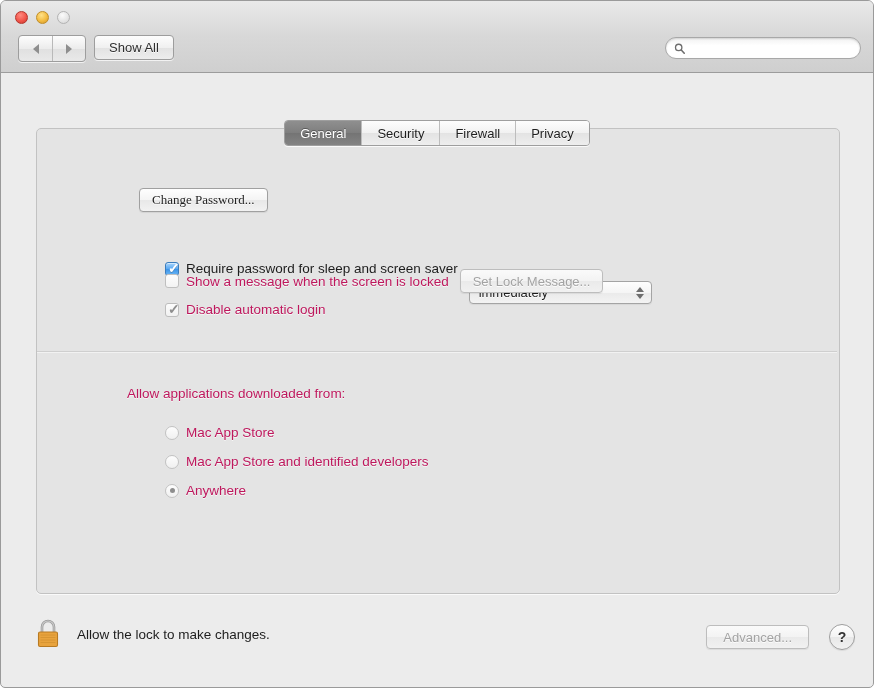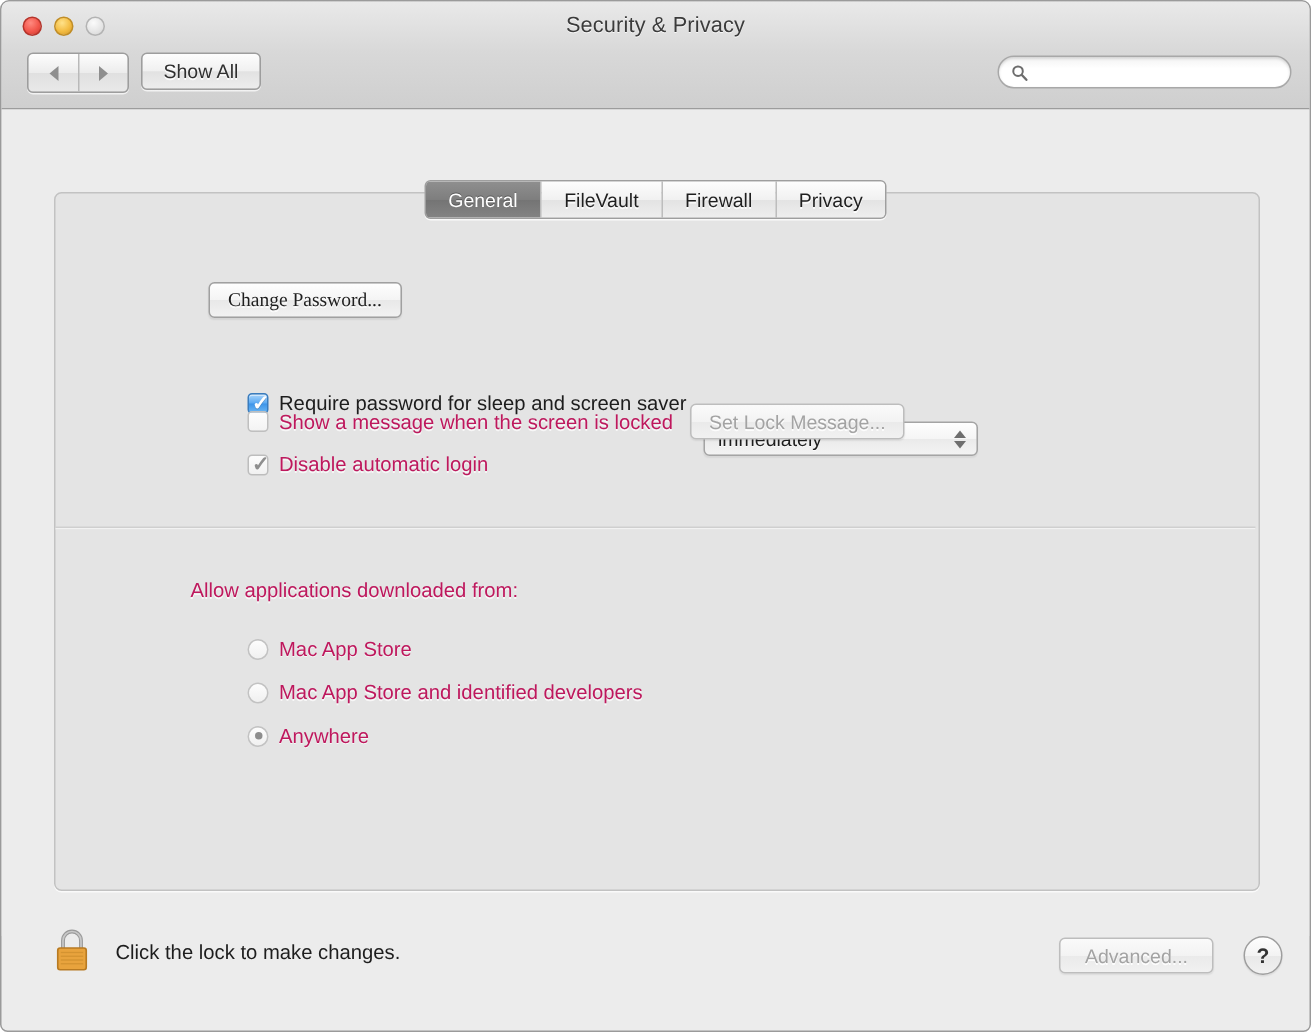--- a/index.html
+++ b/index.html
@@ -390,21 +390,20 @@
 <div id="window">
 
   <div id="titlebar">
 
     <div class="traffic-lights">
       <div class="light close"></div>
       <div class="light minimize"></div>
       <div class="light zoom"></div>
     </div>
 
-    <div id="title-text">Security &amp; Privacy</div>
 
     <div id="nav-segment">
       <div class="nav-btn">
         <span class="tri left"></span>
       </div>
       <div class="nav-btn">
         <span class="tri right"></span>
       </div>
     </div>
 
@@ -424,21 +423,21 @@
   <div id="content">
 
     <div id="pane-box"></div>
 
     <div id="tabbar">
       <div id="tabs">
         <div class="tab selected">
           <span>General</span>
         </div>
         <div class="tab">
-          <span>FileVault</span>
+          <span>Security</span>
         </div>
         <div class="tab">
           <span>Firewall</span>
         </div>
         <div class="tab">
           <span>Privacy</span>
         </div>
       </div>
     </div>
 
@@ -507,21 +506,21 @@
           <rect x="5.5" y="16" width="19" height="14.5" rx="1.6" fill="#e8a33d" stroke="#b87a22" stroke-width="1.1"></rect>
           <g stroke="#d1912f" stroke-width="0.9" opacity="0.85">
             <line x1="7.5" y1="19" x2="22.5" y2="19"></line>
             <line x1="7.5" y1="21.5" x2="22.5" y2="21.5"></line>
             <line x1="7.5" y1="24" x2="22.5" y2="24"></line>
             <line x1="7.5" y1="26.5" x2="22.5" y2="26.5"></line>
           </g>
         </svg>
       </div>
 
-      <div id="lock-note">Click the lock to make changes.</div>
+      <div id="lock-note">Allow the lock to make changes.</div>
 
       <div id="advanced-btn" class="push-btn disabled">
         <span>Advanced...</span>
       </div>
 
       <div id="help-btn">
         <span>?</span>
       </div>
     </div>
 

